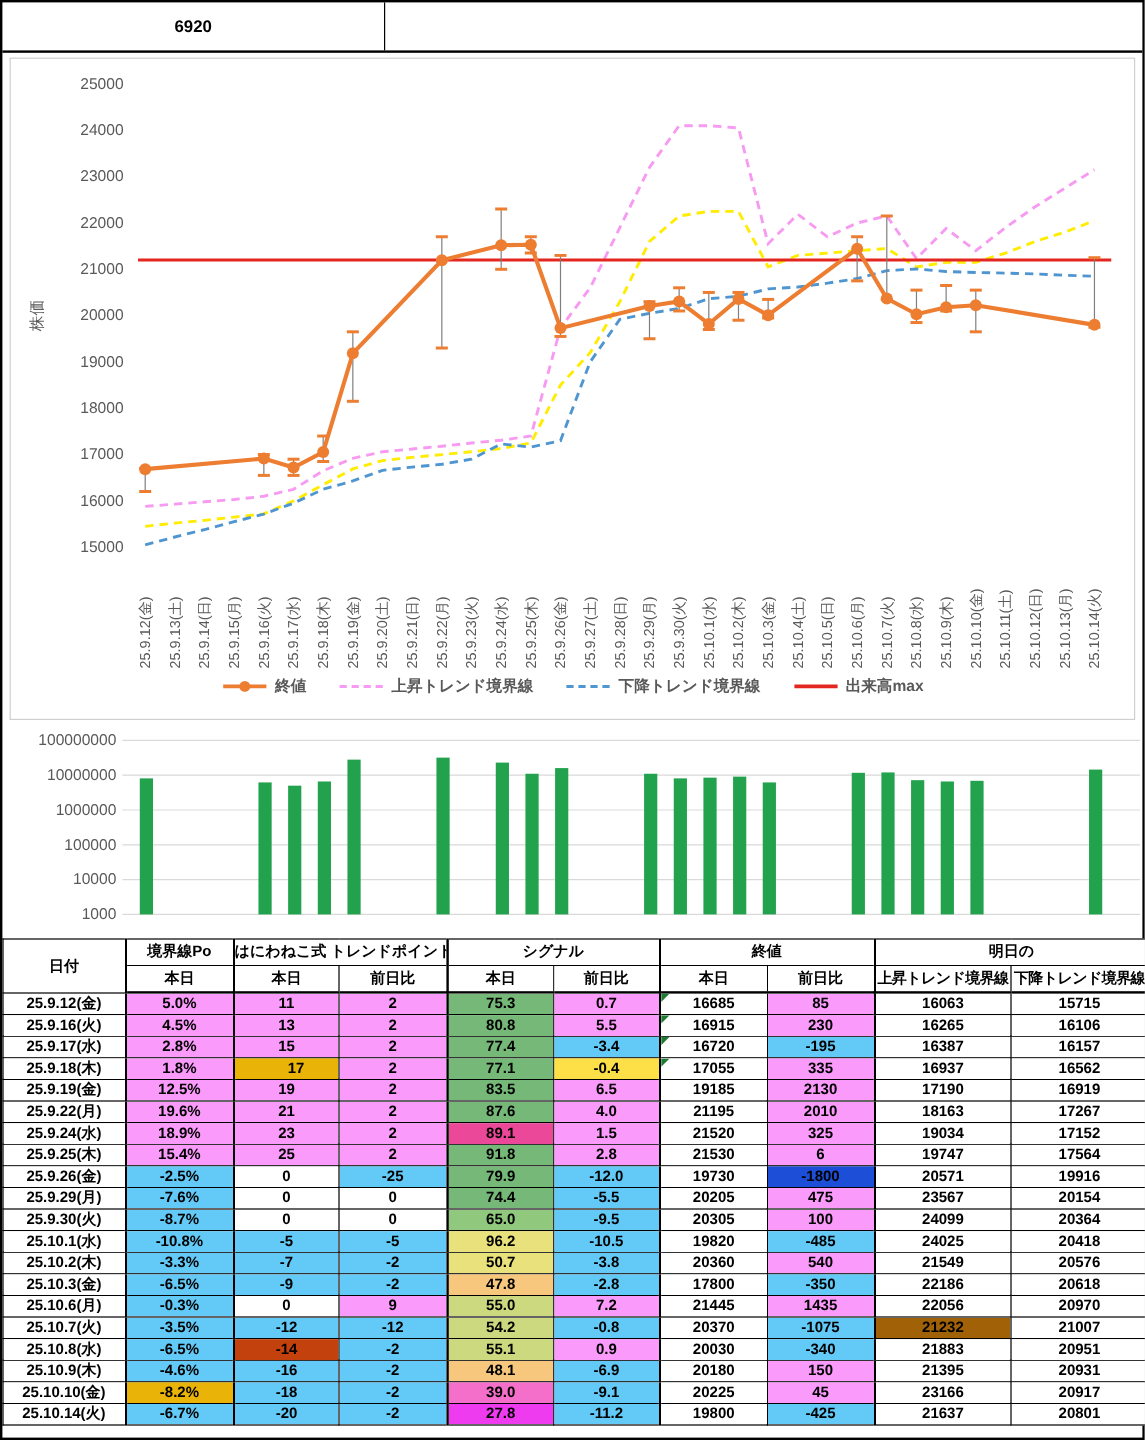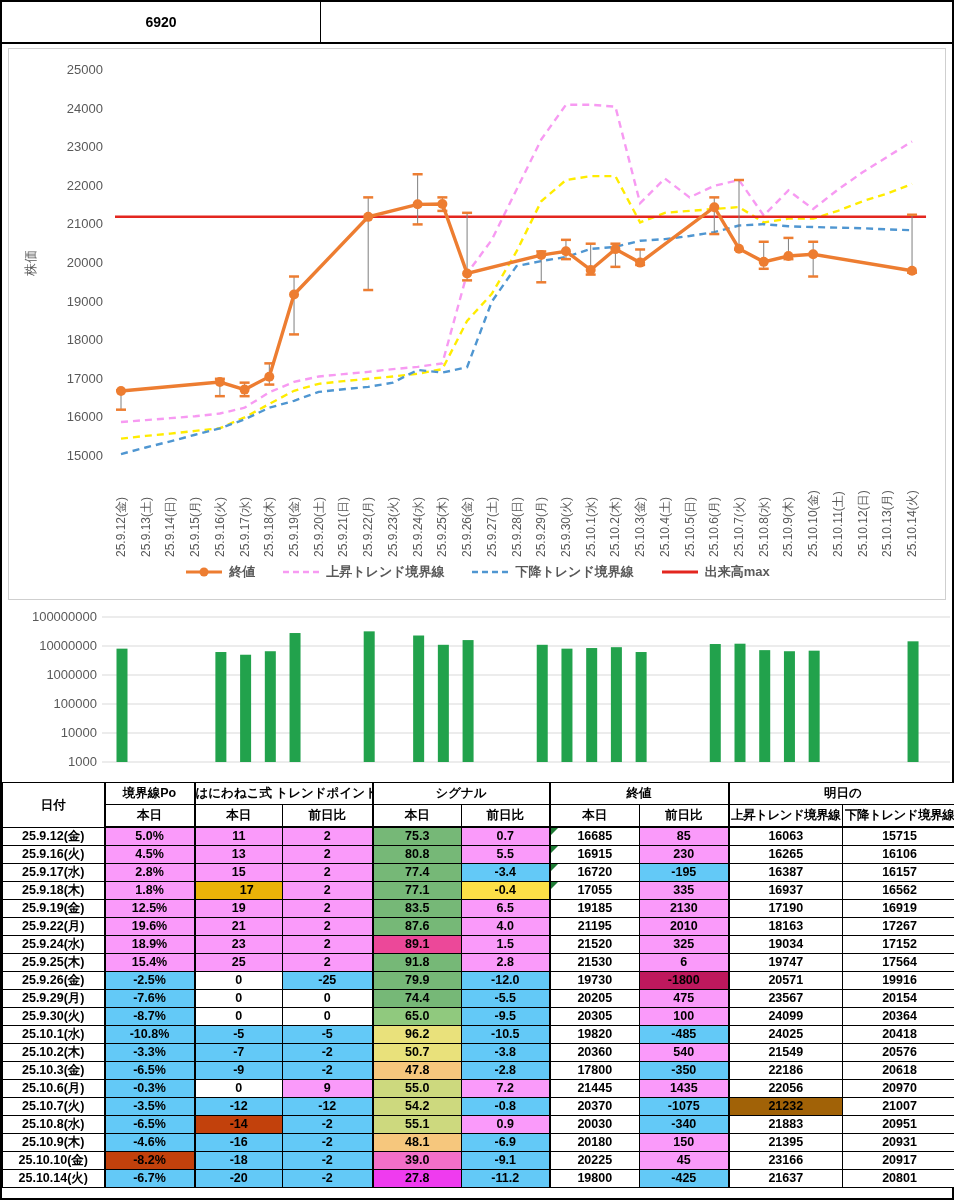--- a/index.html
+++ b/index.html
@@ -370,21 +370,21 @@
           <td style="background: rgb(255, 255, 255);">17564</td>
         </tr>
         <tr>
           <td class="gsep" style="background: rgb(255, 255, 255);">25.9.26(金)</td>
           <td class="gsep" style="background: rgb(99, 201, 247);">-2.5%</td>
           <td style="background: rgb(255, 255, 255);">0</td>
           <td class="gsep" style="background: rgb(99, 201, 247);">-25</td>
           <td style="background: rgb(118, 184, 119);">79.9</td>
           <td class="gsep" style="background: rgb(99, 201, 247);">-12.0</td>
           <td style="background: rgb(255, 255, 255);">19730</td>
-          <td class="gsep" style="background: #be185d;">-1800</td>
+          <td class="gsep" style="background: #1d4ed8;">-1800</td>
           <td style="background: rgb(255, 255, 255);">20571</td>
           <td style="background: rgb(255, 255, 255);">19916</td>
         </tr>
         <tr>
           <td class="gsep" style="background: rgb(255, 255, 255);">25.9.29(月)</td>
           <td class="gsep" style="background: rgb(99, 201, 247);">-7.6%</td>
           <td style="background: rgb(255, 255, 255);">0</td>
           <td class="gsep" style="background: rgb(255, 255, 255);">0</td>
           <td style="background: rgb(118, 184, 119);">74.4</td>
           <td class="gsep" style="background: rgb(99, 201, 247);">-5.5</td>
@@ -484,21 +484,21 @@
           <td class="gsep" style="background: rgb(99, 201, 247);">-2</td>
           <td style="background: rgb(246, 199, 125);">48.1</td>
           <td class="gsep" style="background: rgb(99, 201, 247);">-6.9</td>
           <td style="background: rgb(255, 255, 255);">20180</td>
           <td class="gsep" style="background: rgb(250, 154, 250);">150</td>
           <td style="background: rgb(255, 255, 255);">21395</td>
           <td style="background: rgb(255, 255, 255);">20931</td>
         </tr>
         <tr>
           <td class="gsep" style="background: rgb(255, 255, 255);">25.10.10(金)</td>
-          <td class="gsep" style="background: #c2410c; margin-top: 24px;">-8.2%</td>
+          <td class="gsep" style="background: #eab308; margin-top: 24px;">-8.2%</td>
           <td style="background: rgb(99, 201, 247);">-18</td>
           <td class="gsep" style="background: rgb(99, 201, 247);">-2</td>
           <td style="background: rgb(243, 111, 201);">39.0</td>
           <td class="gsep" style="background: rgb(99, 201, 247);">-9.1</td>
           <td style="background: rgb(255, 255, 255);">20225</td>
           <td class="gsep" style="background: rgb(250, 154, 250);">45</td>
           <td style="background: rgb(255, 255, 255);">23166</td>
           <td style="background: rgb(255, 255, 255);">20917</td>
         </tr>
         <tr>

